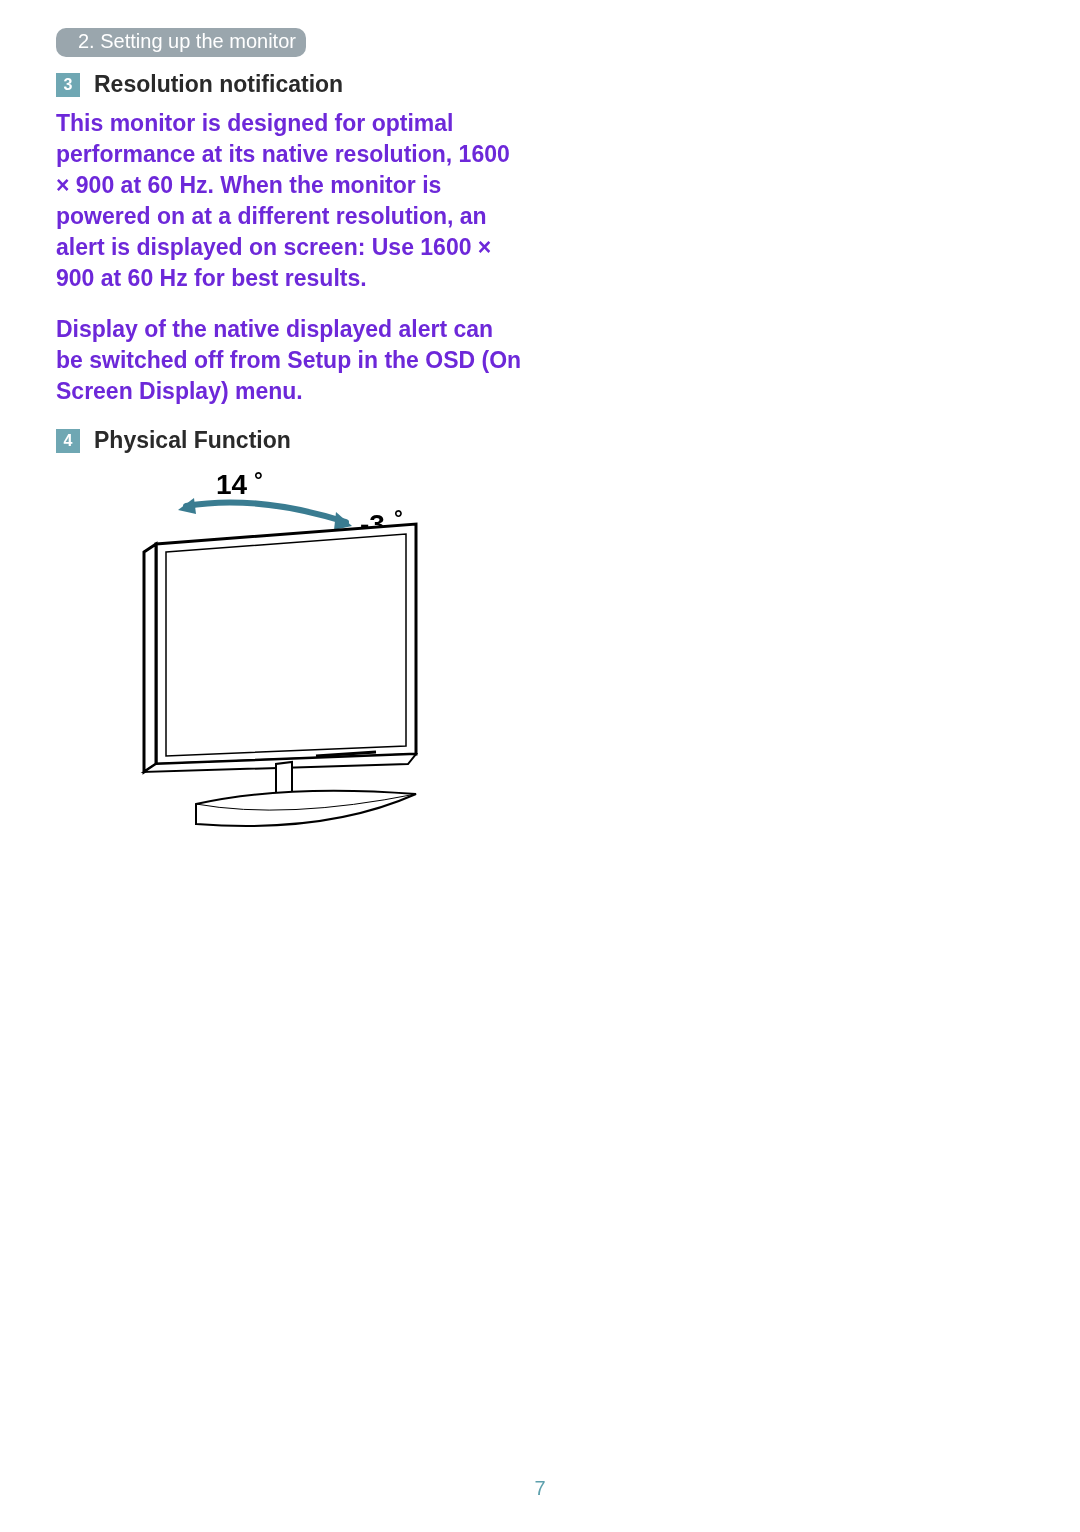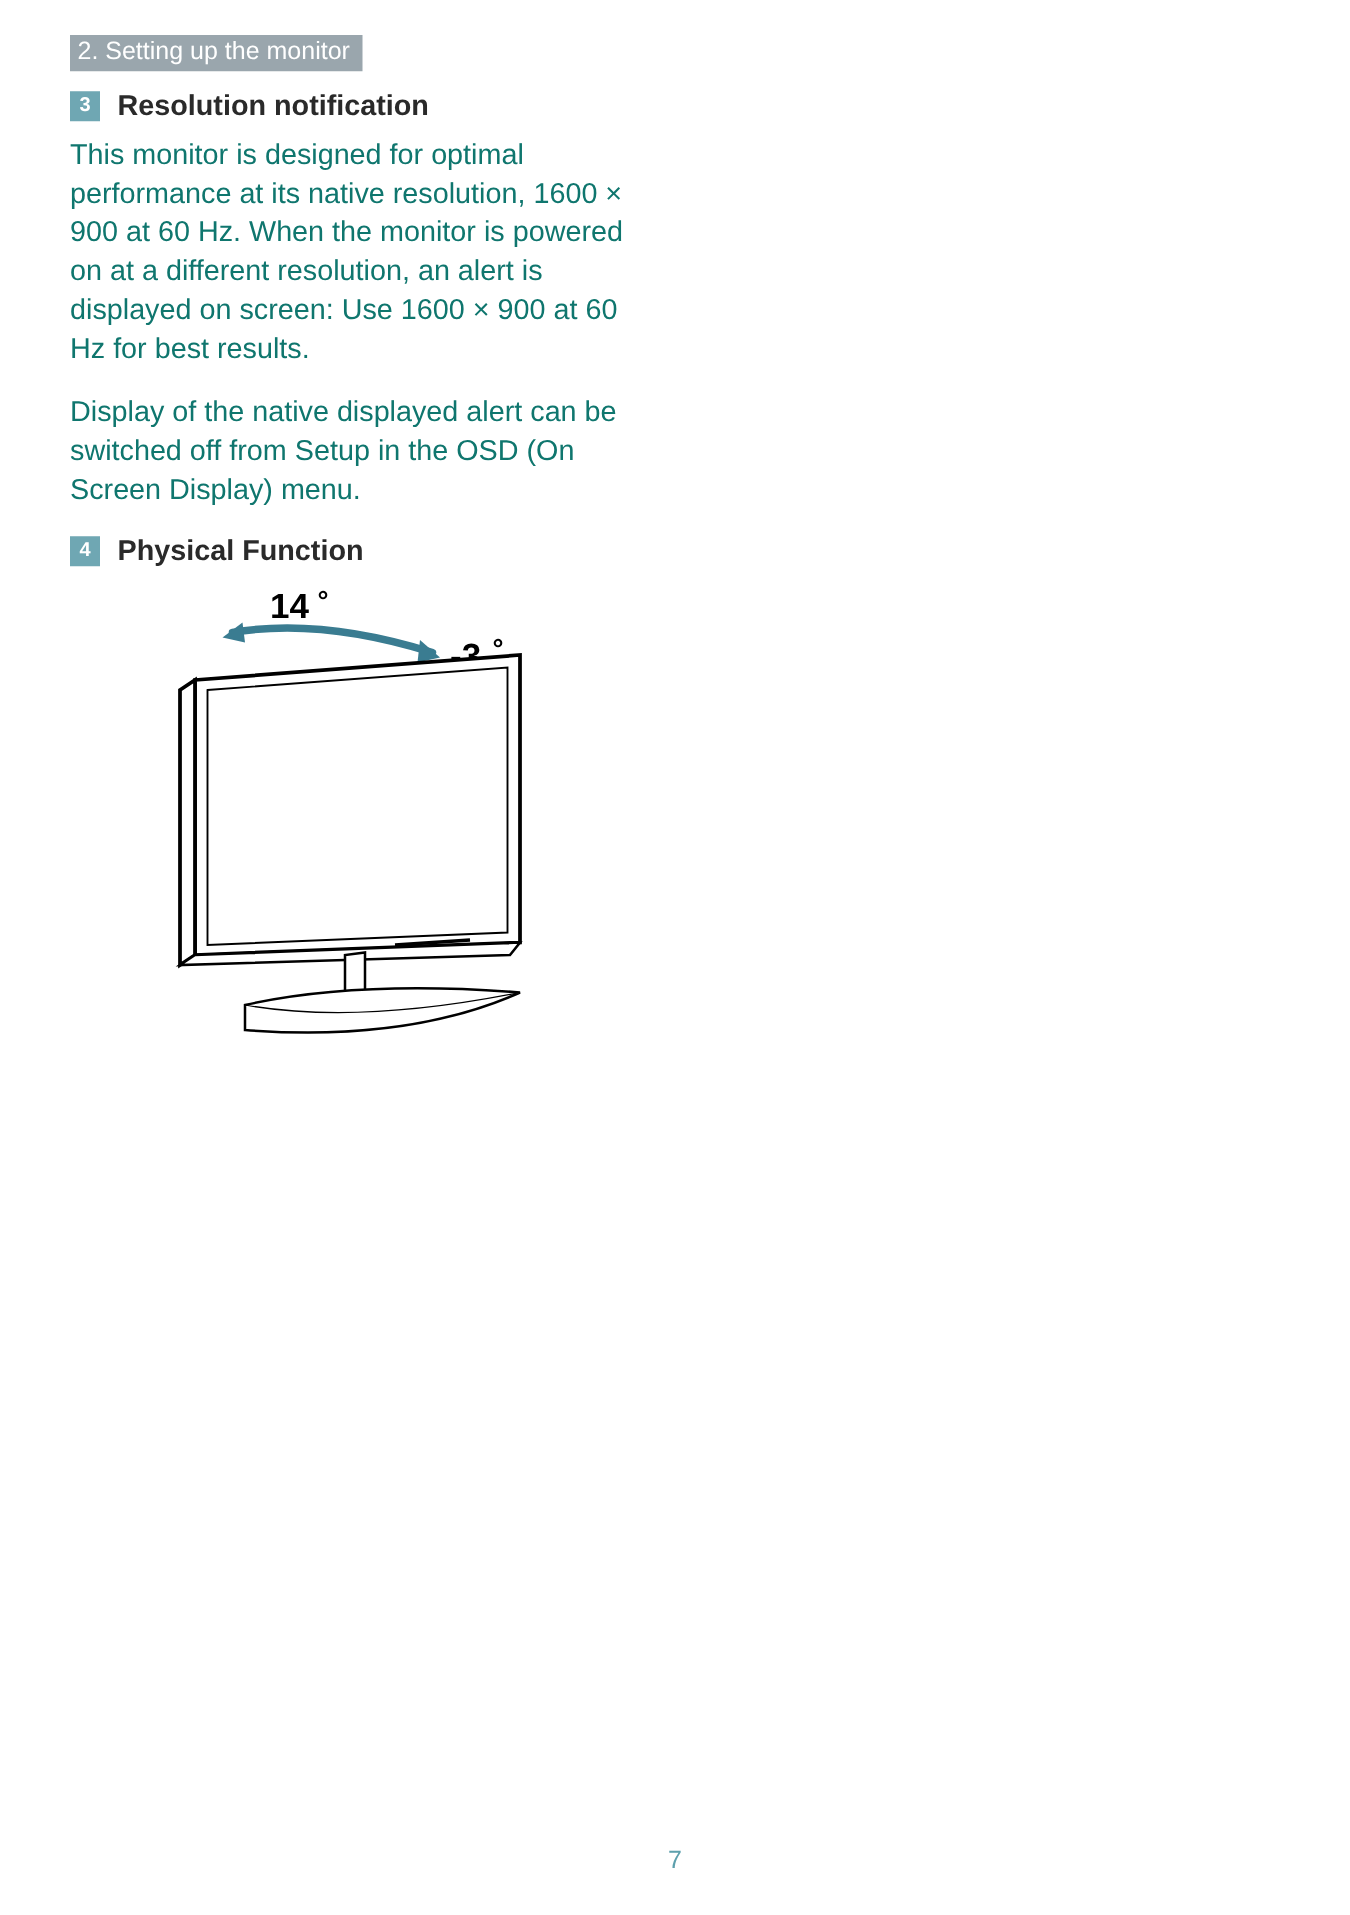--- a/index.html
+++ b/index.html
@@ -1,22 +1,22 @@
 <!DOCTYPE html>
 <html><head>
 <meta charset="utf-8">
 <style>
   * { margin: 0; padding: 0; box-sizing: border-box; }
   html, body { width: 1080px; height: 1532px; background: #fff; font-family: "Gill Sans", "Gill Sans MT", "Segoe UI", Arial, sans-serif; color: #3a3a3a; }
   .page { position: relative; width: 1080px; height: 1532px; padding: 28px 56px 0 56px; }
-  .header-tab { display: inline-block; background: #9aa6ad; color: #fff; padding: 2px 10px 4px 6px; font-size: 20px; font-weight: 300; margin-bottom: 8px; }
+  .header-tab { display: inline-block; background: #9aa6ad; color: #fff; padding: 2px 10px 4px 22px; font-size: 20px; font-weight: 300; margin-bottom: 8px; border-radius: 10px; }
   .num-row { display: flex; align-items: center; margin-top: 6px; margin-bottom: 10px; }
   .num-badge { display: inline-flex; align-items: center; justify-content: center; width: 24px; height: 24px; background: #6fa7b3; color: #fff; font-size: 16px; font-weight: 600; margin-right: 14px; }
   .num-title { font-size: 23px; color: #2a2a2a; font-weight: 700; }
-  .body-text { font-size: 23px; line-height: 1.35; color: #0f766e; font-weight: 400; max-width: 470px; margin-bottom: 20px; }
+  .body-text { font-size: 23px; line-height: 1.35; color: #6d28d9; font-weight: 700; max-width: 470px; margin-bottom: 20px; }
   .tilt-label { font-size: 22px; color: #3a3a3a; font-weight: 300; margin-bottom: 6px; }
   .diagram { margin-left: 60px; }
   .page-number { position: absolute; bottom: 32px; width: 100%; left: 0; text-align: center; font-size: 20px; color: #5da0ad; font-weight: 300; }
 </style>
 </head>
 <body>
 
 <div class="page">
 
   <div class="header-tab">2. Setting up the monitor</div>

